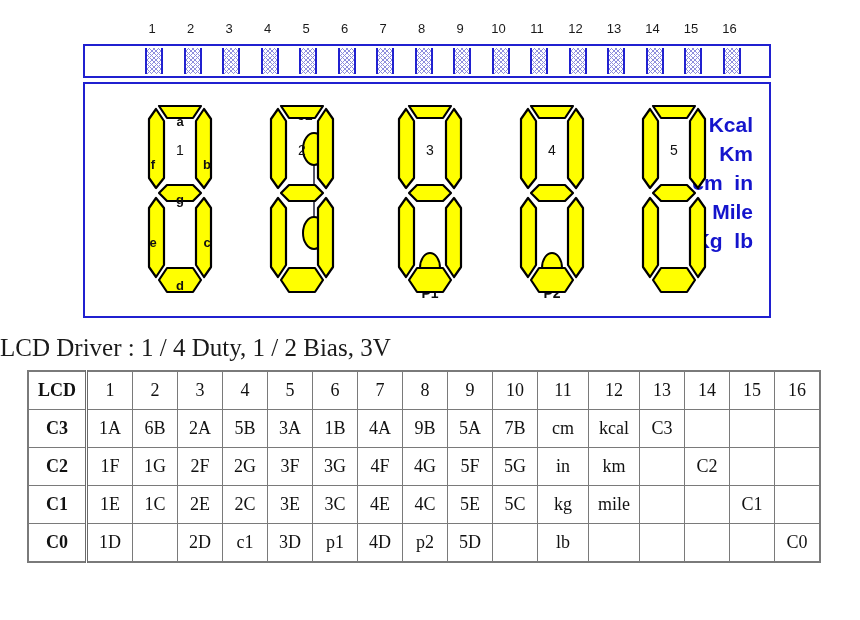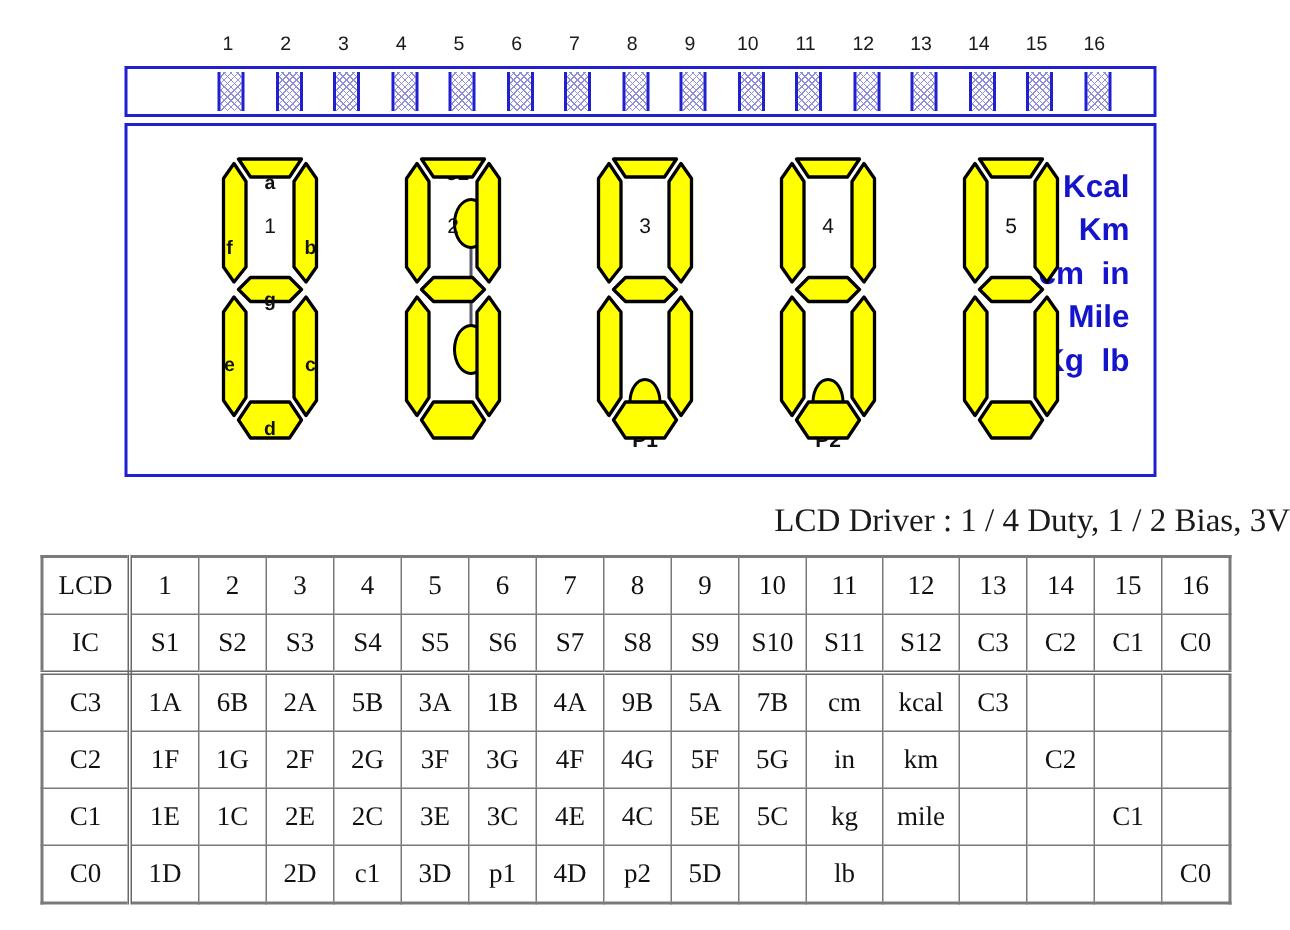--- a/index.html
+++ b/index.html
@@ -170,23 +170,23 @@
     line-height: 29px;
   }
   #units .unit-row { white-space: pre; }
 
   
   #caption {
     position: absolute;
     left: 0;
     top: 334px;
     width: 860px;
-    text-align: right;
+    text-align: left;
     font-family: "Liberation Serif", serif;
-    font-size: 22px;
+    font-size: 25px;
     color: #1a1a1a;
   }
 
   
   #pin-table {
     position: absolute;
     left: 27px;
     top: 370px;
     border-collapse: collapse;
     font-family: "Liberation Serif", serif;
@@ -198,20 +198,21 @@
   #pin-table td {
     border: 1px solid #7a7a7a;
     text-align: center;
     vertical-align: middle;
     height: 37px;
     padding: 0;
   }
   #pin-table td.rowhead {
     width: 56px;
     border-right: 3px double #6a6a6a;
+    font-weight: bold;
   }
   #pin-table td.c-narrow { width: 44px; }
   #pin-table td.c-wide   { width: 50px; }
   #pin-table tr.ic-row td { border-bottom: 3px double #6a6a6a; }
 </style>
 </head>
 <body>
 
 <div id="pin-number-row">
     <div class="pin-number" style="left: 57px;">1</div>
@@ -357,39 +358,20 @@
         <td class="c-narrow">8</td>
         <td class="c-narrow">9</td>
         <td class="c-narrow">10</td>
         <td class="c-wide">11</td>
         <td class="c-wide">12</td>
         <td class="c-narrow">13</td>
         <td class="c-narrow">14</td>
         <td class="c-narrow">15</td>
         <td class="c-narrow">16</td>
       </tr>
-      <tr class="ic-row">
-        <td class="rowhead">IC</td>
-        <td class="c-narrow">S1</td>
-        <td class="c-narrow">S2</td>
-        <td class="c-narrow">S3</td>
-        <td class="c-narrow">S4</td>
-        <td class="c-narrow">S5</td>
-        <td class="c-narrow">S6</td>
-        <td class="c-narrow">S7</td>
-        <td class="c-narrow">S8</td>
-        <td class="c-narrow">S9</td>
-        <td class="c-narrow">S10</td>
-        <td class="c-wide">S11</td>
-        <td class="c-wide">S12</td>
-        <td class="c-narrow">C3</td>
-        <td class="c-narrow">C2</td>
-        <td class="c-narrow">C1</td>
-        <td class="c-narrow">C0</td>
-      </tr>
       <tr>
         <td class="rowhead">C3</td>
         <td class="c-narrow">1A</td>
         <td class="c-narrow">6B</td>
         <td class="c-narrow">2A</td>
         <td class="c-narrow">5B</td>
         <td class="c-narrow">3A</td>
         <td class="c-narrow">1B</td>
         <td class="c-narrow">4A</td>
         <td class="c-narrow">9B</td>

